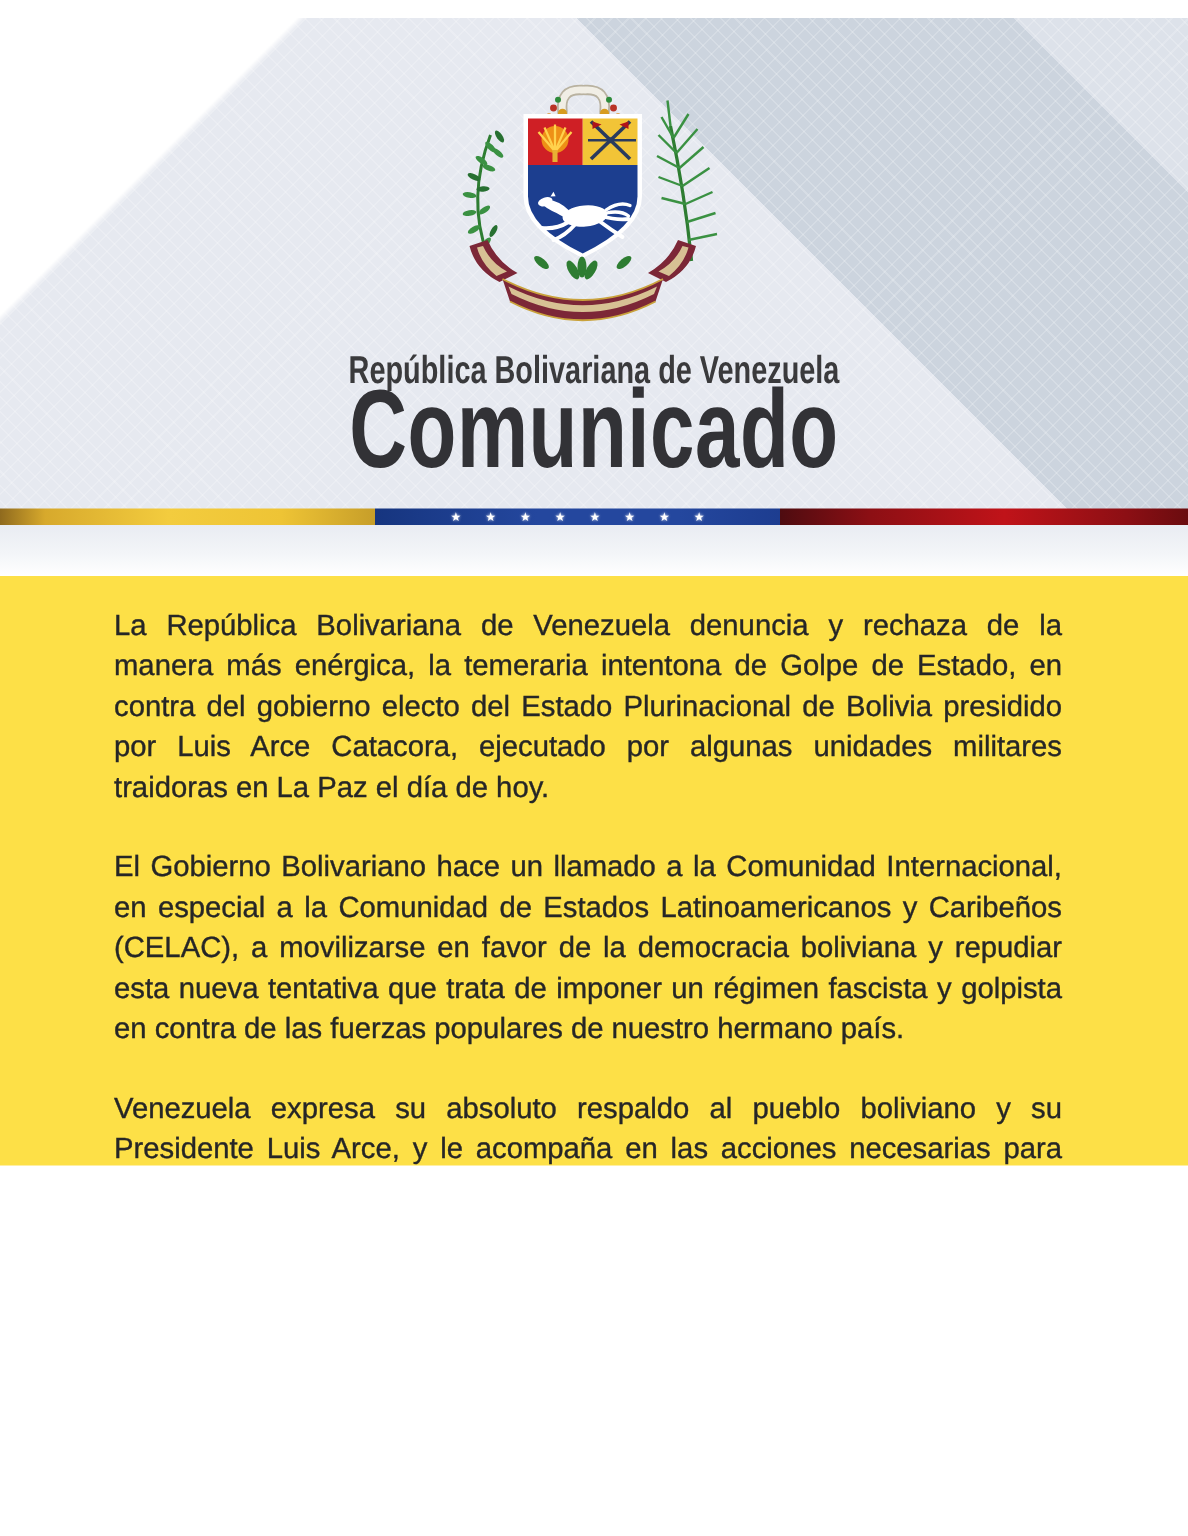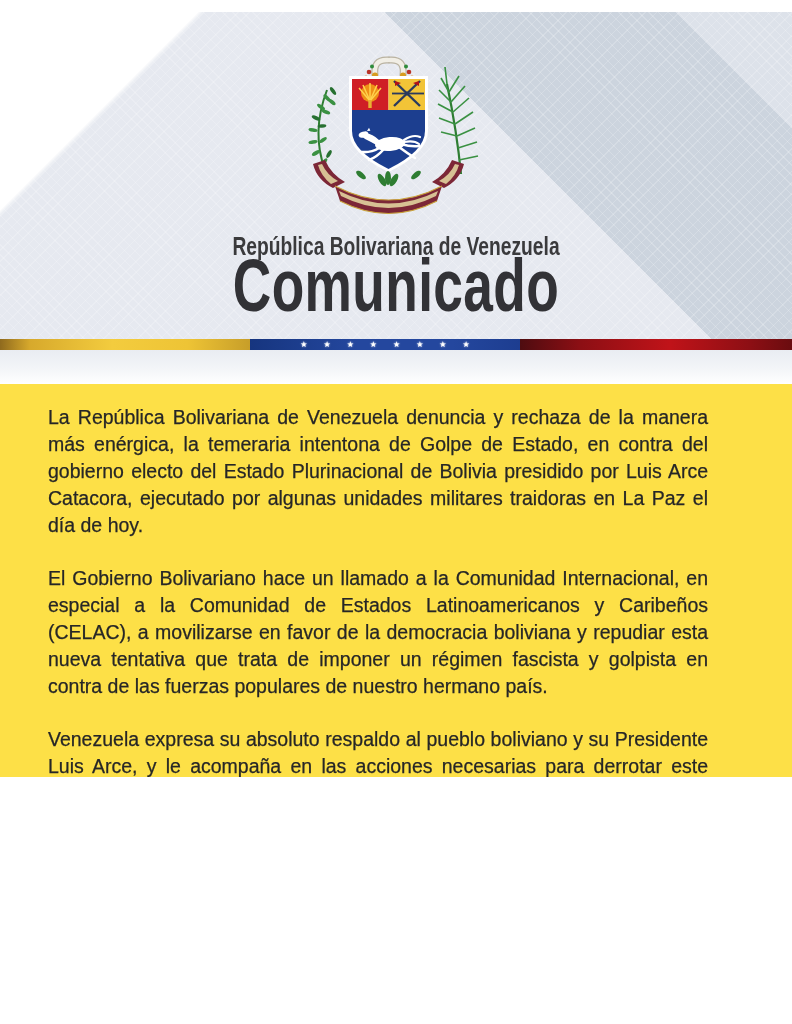--- a/index.html
+++ b/index.html
@@ -69,21 +69,21 @@
     text-shadow:0 0 2px rgba(255,255,255,.9);
     white-space:nowrap;
   }
   .header-fade{
     position:absolute;top:338px;left:0;width:792px;height:34px;
     background:linear-gradient(180deg,#e9ecf2 0%,#f3f5f8 55%,#ffffff 100%);
   }
   
   .communique-body{
     position:absolute;top:372px;left:0;width:792px;
-    padding:20px 84px 0 48px;box-sizing:border-box;
+    padding:20px 84px 0 76px;box-sizing:border-box;
     color:#262626;
   }
   .communique-body p{
     margin:0 0 26px 0;
     font-size:19.5px;line-height:27px;
     text-align:justify;
     -webkit-text-stroke:.25px #2a2a2a;
   }
   .dateline{
     margin:0;

